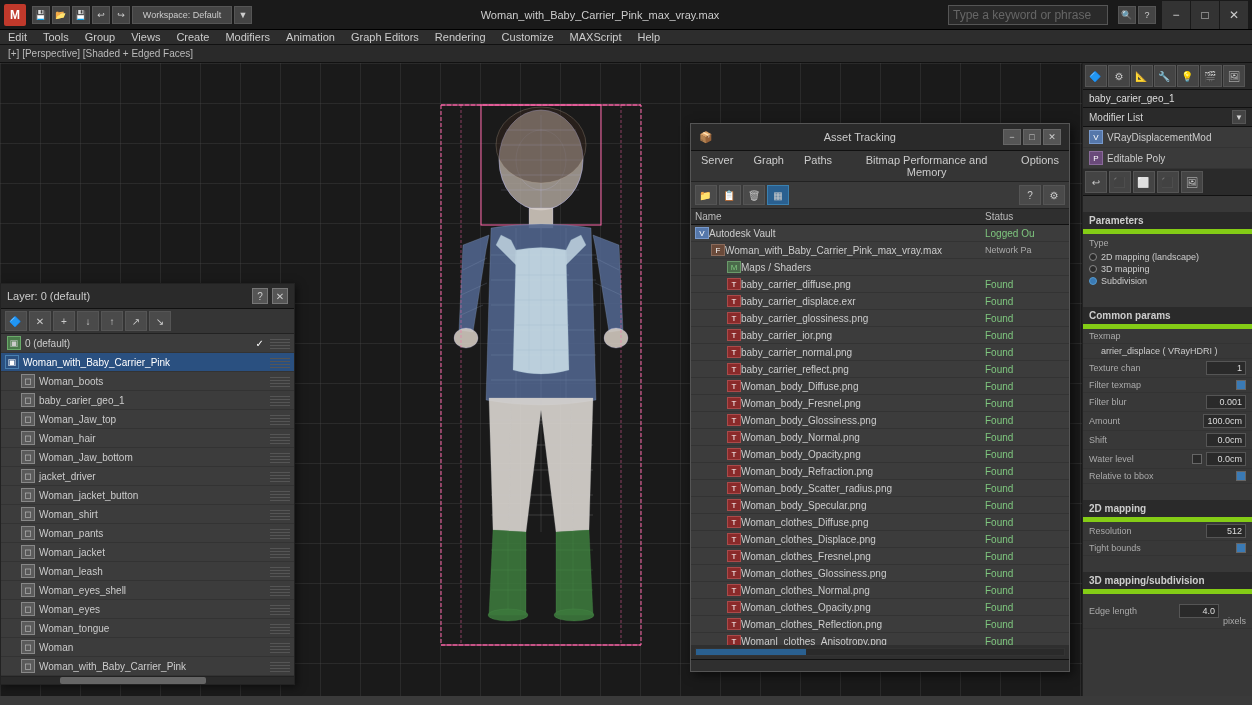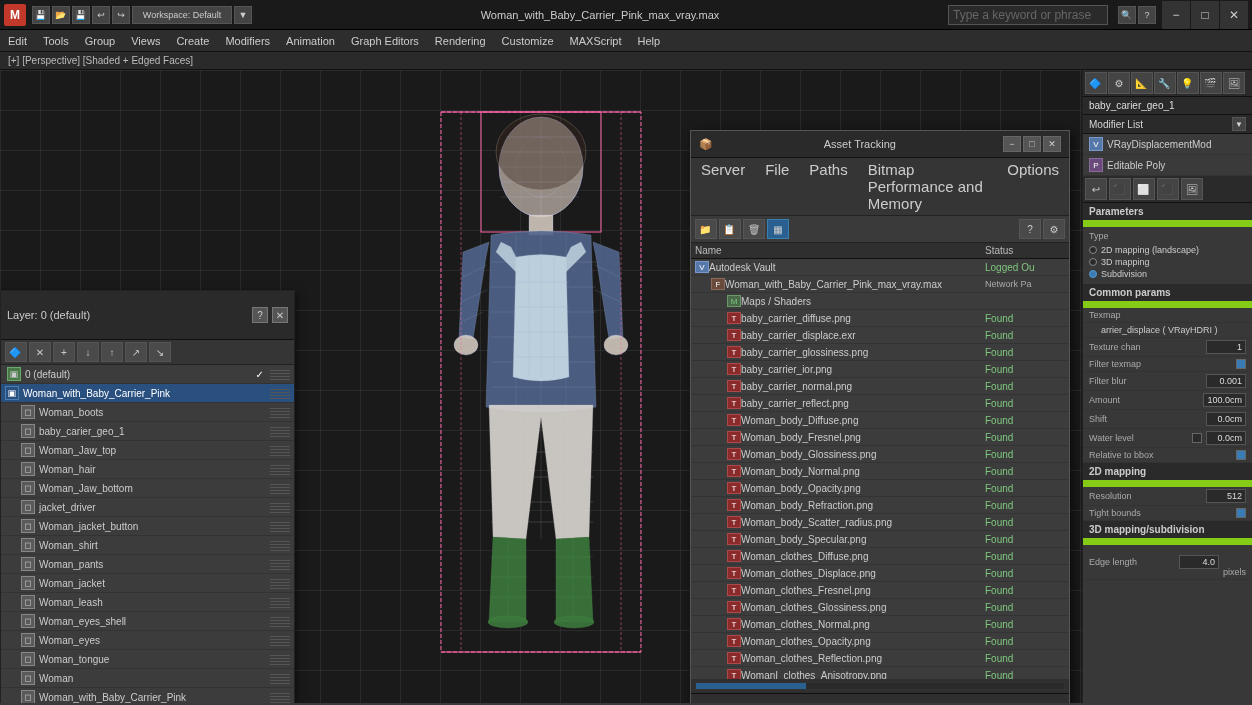--- a/index.html
+++ b/index.html
@@ -57,21 +57,21 @@
     #titlebar .win-btn {
       width: 28px; height: 28px;
       background: #333;
       border: none;
       color: #ccc; font-size: 12px; cursor: pointer;
       display: flex; align-items: center; justify-content: center;
     }
 
     
     #menubar {
-      height: 22px;
+      height: 15px;
       background: #2d2d2d;
       display: flex;
       align-items: center;
       border-bottom: 1px solid #111;
     }
     #menubar .menu-item {
       padding: 2px 8px;
       font-size: 11px;
       color: #ccc;
       cursor: pointer;
@@ -140,21 +140,21 @@
       top: 220px;
       left: 0;
       width: 295px;
       background: #3c3c3c;
       border: 1px solid #222;
       box-shadow: 2px 2px 8px rgba(0,0,0,0.5);
       z-index: 20;
     }
     #layer-dialog .dialog-title {
       background: #2a2a2a;
-      padding: 16px 6px;
+      padding: 4px 6px;
       font-size: 11px;
       color: #ccc;
       display: flex;
       align-items: center;
       justify-content: space-between;
       border-bottom: 1px solid #111;
       gap: 10px;
     }
     #layer-dialog .dialog-toolbar {
       background: #353535;
@@ -263,23 +263,24 @@
       color: #ccc; font-size: 9px; cursor: pointer;
       display: flex; align-items: center; justify-content: center;
     }
     #asset-dialog .menubar {
       display: flex;
       background: #353535;
       border-bottom: 1px solid #222;
     }
     #asset-dialog .menubar span {
       padding: 3px 10px;
-      font-size: 15px;
+      font-size: 11px;
       color: #ccc;
       cursor: pointer;
+      text-align: center;
     }
     #asset-dialog .toolbar {
       display: flex;
       align-items: center;
       background: #3a3a3a;
       padding: 3px 4px;
       gap: 2px;
       border-bottom: 1px solid #222;
     }
     #asset-dialog .tbtn2 {
@@ -413,22 +414,23 @@
       background: #444;
       border: 1px solid #555;
       color: #ccc; font-size: 10px; cursor: pointer;
       display: flex; align-items: center; justify-content: center;
     }
     #props-panel .section-header {
       background: #2a2a2a;
       padding: 3px 6px;
       font-size: 10px;
       color: #ccc;
-      border-bottom: 7px solid #84cc16;
+      border-bottom: 5px solid #84cc16;
       font-weight: bold;
+      margin-top: 16px;
     }
     #props-panel .param-row {
       display: flex;
       align-items: center;
       padding: 2px 6px;
       border-bottom: 1px solid #333;
       gap: 4px;
     }
     #props-panel .param-label {
       flex: 1;
@@ -788,21 +790,21 @@
         <span style="margin-right:4px;">📦</span>
         <span>Asset Tracking</span>
         <div class="dialog-controls">
           <span class="dialog-btn">−</span>
           <span class="dialog-btn">□</span>
           <span class="dialog-btn">✕</span>
         </div>
       </div>
       <div class="menubar">
         <span>Server</span>
-        <span>File</span>
+        <span>Graph</span>
         <span>Paths</span>
         <span>Bitmap Performance and Memory</span>
         <span>Options</span>
       </div>
       <div class="toolbar">
         <div class="tbtn2">📁</div>
         <div class="tbtn2">📋</div>
         <div class="tbtn2">🗑</div>
         <div class="tbtn2 active">▦</div>
         <div style="flex:1;"></div>

